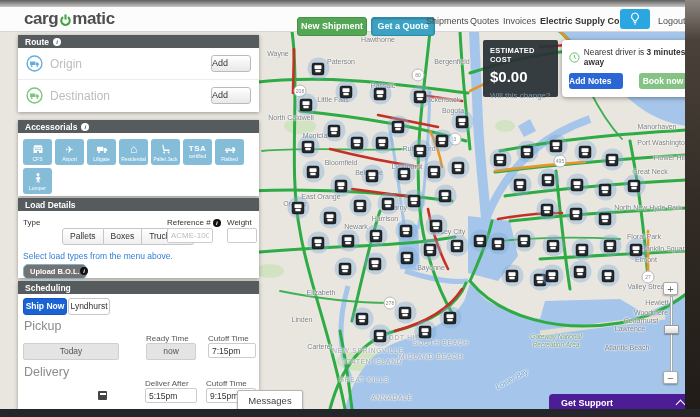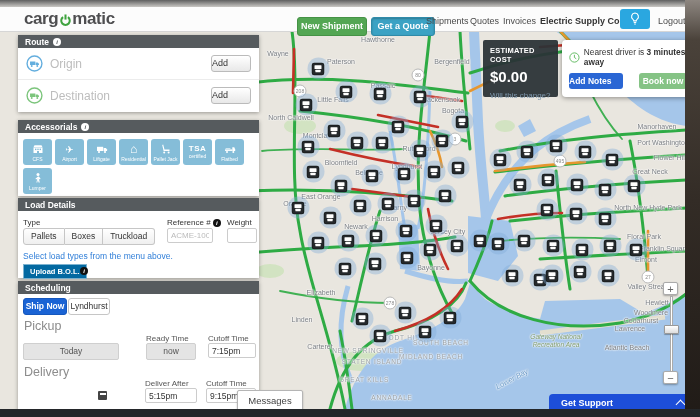--- a/index.html
+++ b/index.html
@@ -55,28 +55,28 @@
   .tico .uni{font-size:10px;line-height:11px;}
   .tlabel{font-size:5px;line-height:6px;}
   .tbig{font-size:8px;font-weight:bold;line-height:8px;letter-spacing:.5px;}
   #load-panel{top:198px;height:80px;}
   .ld-body{position:relative;height:67px;font-size:8px;color:#333;}
   .ld-lab{position:absolute;top:7px;}
   .btn-group{position:absolute;left:5px;top:17px;display:flex;}
   .btn-group .gbtn{height:15px;line-height:15px;padding:0 7px;background:linear-gradient(#fff,#efefef);
     border:1px solid #c6c6c6;font-size:8.5px;color:#333;}
   .btn-group .gbtn + .gbtn{border-left:none;}
-  .btn-group .gbtn:first-child{border-radius:3px 0 0 3px;}
+  .btn-group .gbtn:first-child{border-radius:3px 0 0 3px;margin-left:39px;}
   .btn-group .gbtn:last-child{border-radius:0 3px 3px 0;}
   .ld-input{position:absolute;top:17px;height:13px;border:1px solid #ccc;border-radius:2px;font-size:8px;
     padding:0 3px;color:#333;font-family:"Liberation Sans",sans-serif;}
   .ld-input::placeholder{color:#bbb;}
   .ld-hint{position:absolute;left:5px;top:40px;font-size:8.5px;color:#2f7ed8;}
-  .btn-upload{position:absolute;left:5px;top:53px;height:13px;line-height:13px;padding:0 6px;background:#0369a1;
-    border:1px solid #7db3d0;border-radius:0;color:#fff;font-size:7.5px;font-weight:bold;}
+  .btn-upload{position:absolute;left:5px;top:53px;height:13px;line-height:13px;padding:0 6px;background:#737373;
+    border:1px solid #7db3d0;border-radius:5px;color:#fff;font-size:7.5px;font-weight:bold;}
   .ld-binfo{position:absolute;left:62px;top:56px;}
   #sched-panel{top:281px;height:131px;}
   .tab-btn{position:absolute;height:15px;line-height:15px;text-align:center;font-size:8.5px;border-radius:3px;}
   .tab-ship{left:5px;top:17px;width:42px;background:#1a63d4;color:#fff;font-weight:bold;border:1px solid #1557bd;}
   .tab-sched{left:50px;top:17px;width:40px;background:#fff;color:#333;border:1px solid #c6c6c6;}
   .sc-head{position:absolute;left:6px;font-size:12.5px;color:#8c8c8c;}
   .sc-lab{position:absolute;font-size:8px;color:#555;}
   .sc-btn{position:absolute;height:15px;line-height:15px;text-align:center;background:#e4e4e4;
     border:1px solid #cfcfcf;border-radius:2px;font-size:8.5px;color:#555;}
   .sc-input{position:absolute;height:13px;border:1px solid #ccc;border-radius:2px;font-size:8.5px;
@@ -98,21 +98,21 @@
   .btn-book{width:48px;height:16px;line-height:16px;background:#85c385;border-radius:3px;color:#fff;
     font-size:8.5px;font-weight:bold;text-align:center;}
   
   .zbox{position:absolute;width:15px;height:13px;background:#fff;border:1px solid #aaa;border-radius:2px;
     box-shadow:0 1px 2px rgba(0,0,0,.3);color:#666;font-size:11px;line-height:12px;text-align:center;box-sizing:border-box;}
   .ztrack{position:absolute;left:670px;top:296px;width:3px;height:76px;background:#fff;border:1px solid #aaa;box-sizing:border-box;}
   .zhandle{position:absolute;left:664px;top:325px;width:13px;height:7px;background:linear-gradient(#fff,#ddd);
     border:1px solid #999;border-radius:1px;box-shadow:0 1px 1px rgba(0,0,0,.3);}
   .btn-messages{position:absolute;left:237px;top:390px;width:64px;height:20px;background:#fff;border:1px solid #b5b5b5;
     border-radius:2px;box-shadow:0 1px 2px rgba(0,0,0,.25);font-size:9.5px;color:#444;text-align:center;line-height:20px;}
-  .btn-support{position:absolute;left:549px;top:394px;width:145px;height:18px;background:#1d4ed8;border-radius:4px 4px 0 0;
+  .btn-support{position:absolute;left:549px;top:394px;width:145px;height:18px;background:#4c1d95;border-radius:4px 4px 0 0;
     color:#fff;font-size:9px;font-weight:bold;line-height:18px;padding-left:12px;box-sizing:border-box;}
   .support-chevron{position:absolute;right:10px;top:7px;width:6px;height:6px;border-left:1.5px solid #fff;
     border-top:1.5px solid #fff;transform:rotate(45deg);}
   
   .desktop-right{position:absolute;left:685px;top:0;width:15px;height:417px;
     background:linear-gradient(#8d8680 0,#4a423a 40px,#332c26 200px,#201b17 417px);}
   .chrome-bottom{position:absolute;left:0;top:409px;width:700px;height:8px;background:#24272a;}
 </style>
 </head>
 <body>

